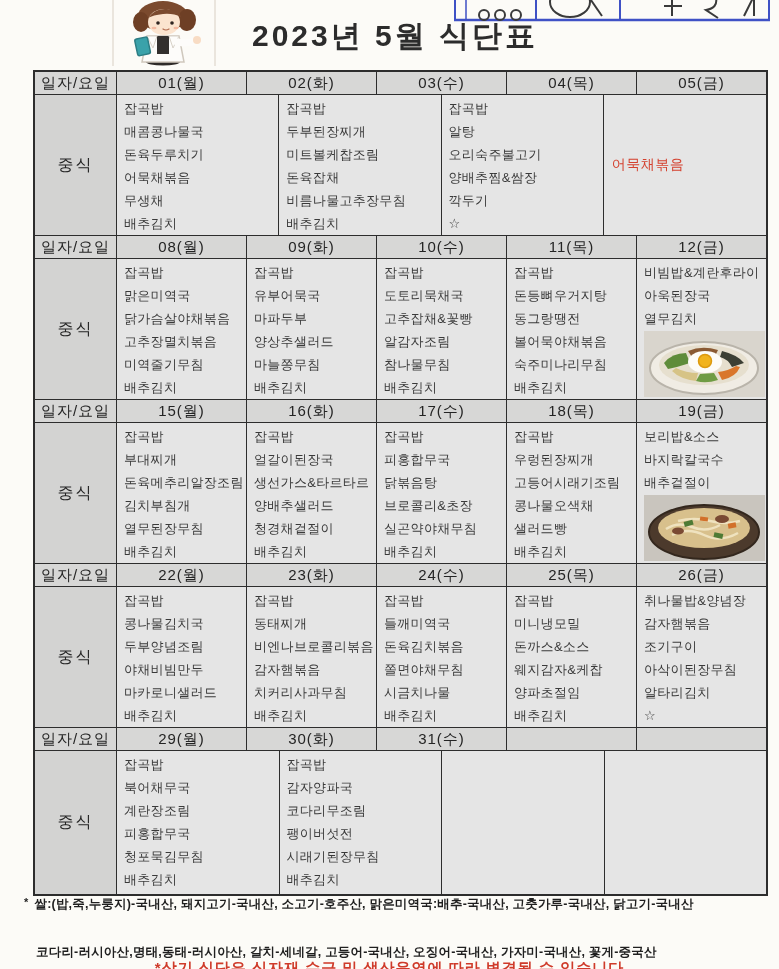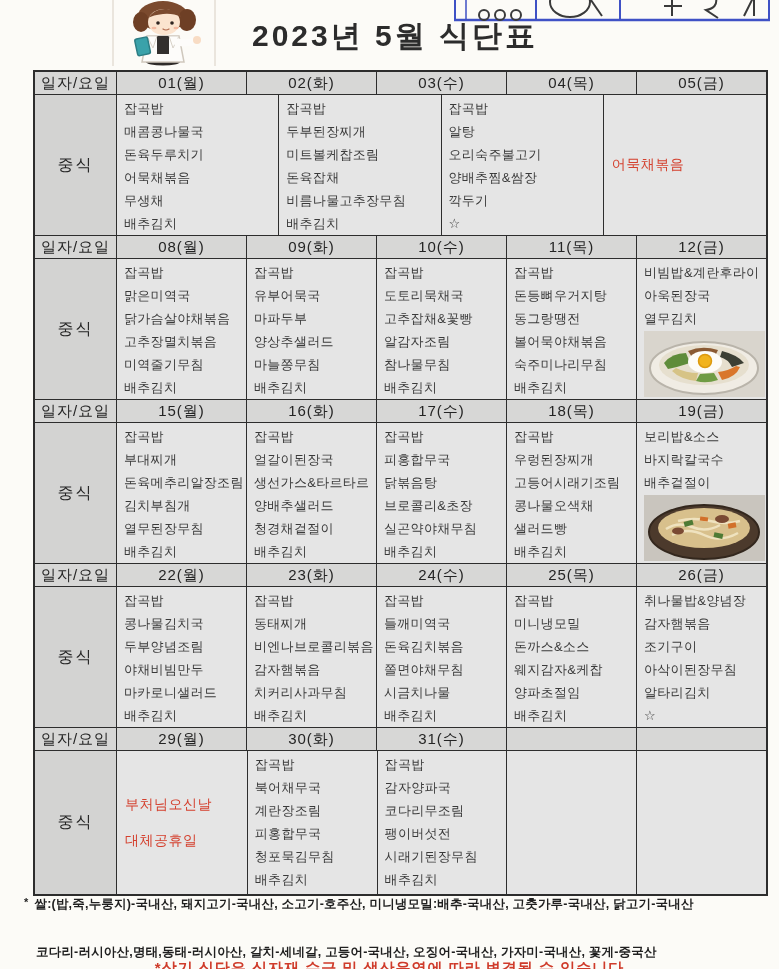--- a/index.html
+++ b/index.html
@@ -359,24 +359,20 @@
         <div class="week-header">
           <div class="cell col-day">일자/요일</div>
           <div class="cell col-menu">29(월)</div>
           <div class="cell col-menu">30(화)</div>
           <div class="cell col-menu">31(수)</div>
           <div class="cell col-menu"></div>
           <div class="cell col-menu"></div>
         </div>
         <div class="week-body">
           <div class="meal-cell">중식</div>
-          <div class="day-cell holiday-cell">
-            <div class="holiday-text">부처님오신날</div>
-            <div class="holiday-text">대체공휴일</div>
-          </div>
           <div class="day-cell">
             <div class="menu-item">잡곡밥</div>
             <div class="menu-item">북어채무국</div>
             <div class="menu-item">계란장조림</div>
             <div class="menu-item">피홍합무국</div>
             <div class="menu-item">청포묵김무침</div>
             <div class="menu-item">배추김치</div>
           </div>
           <div class="day-cell">
             <div class="menu-item">잡곡밥</div>
@@ -385,17 +381,17 @@
             <div class="menu-item">팽이버섯전</div>
             <div class="menu-item">시래기된장무침</div>
             <div class="menu-item">배추김치</div>
           </div>
           <div class="day-cell"></div>
           <div class="day-cell"></div>
         </div>
       </div>
     </div>
 
-  <div class="footnote fn-1"><span class="fn-marker">*</span><span>쌀:(밥,죽,누룽지)-국내산, 돼지고기-국내산, 소고기-호주산, 미니냉모밀:배추-국내산, 고춧가루-국내산, 닭고기-국내산</span></div>
+  <div class="footnote fn-1"><span class="fn-marker">*</span><span>쌀:(밥,죽,누룽지)-국내산, 돼지고기-국내산, 소고기-호주산, 맑은미역국:배추-국내산, 고춧가루-국내산, 닭고기-국내산</span></div>
   <div class="footnote fn-3">코다리-러시아산,명태,동태-러시아산, 갈치-세네갈, 고등어-국내산, 오징어-국내산, 가자미-국내산, 꽃게-중국산</div>
   <div class="notice">*상기 식단은 식자재 수급 및 생산운영에 따라 변경될 수 있습니다</div>
 
 </div>
 
 </body></html>

